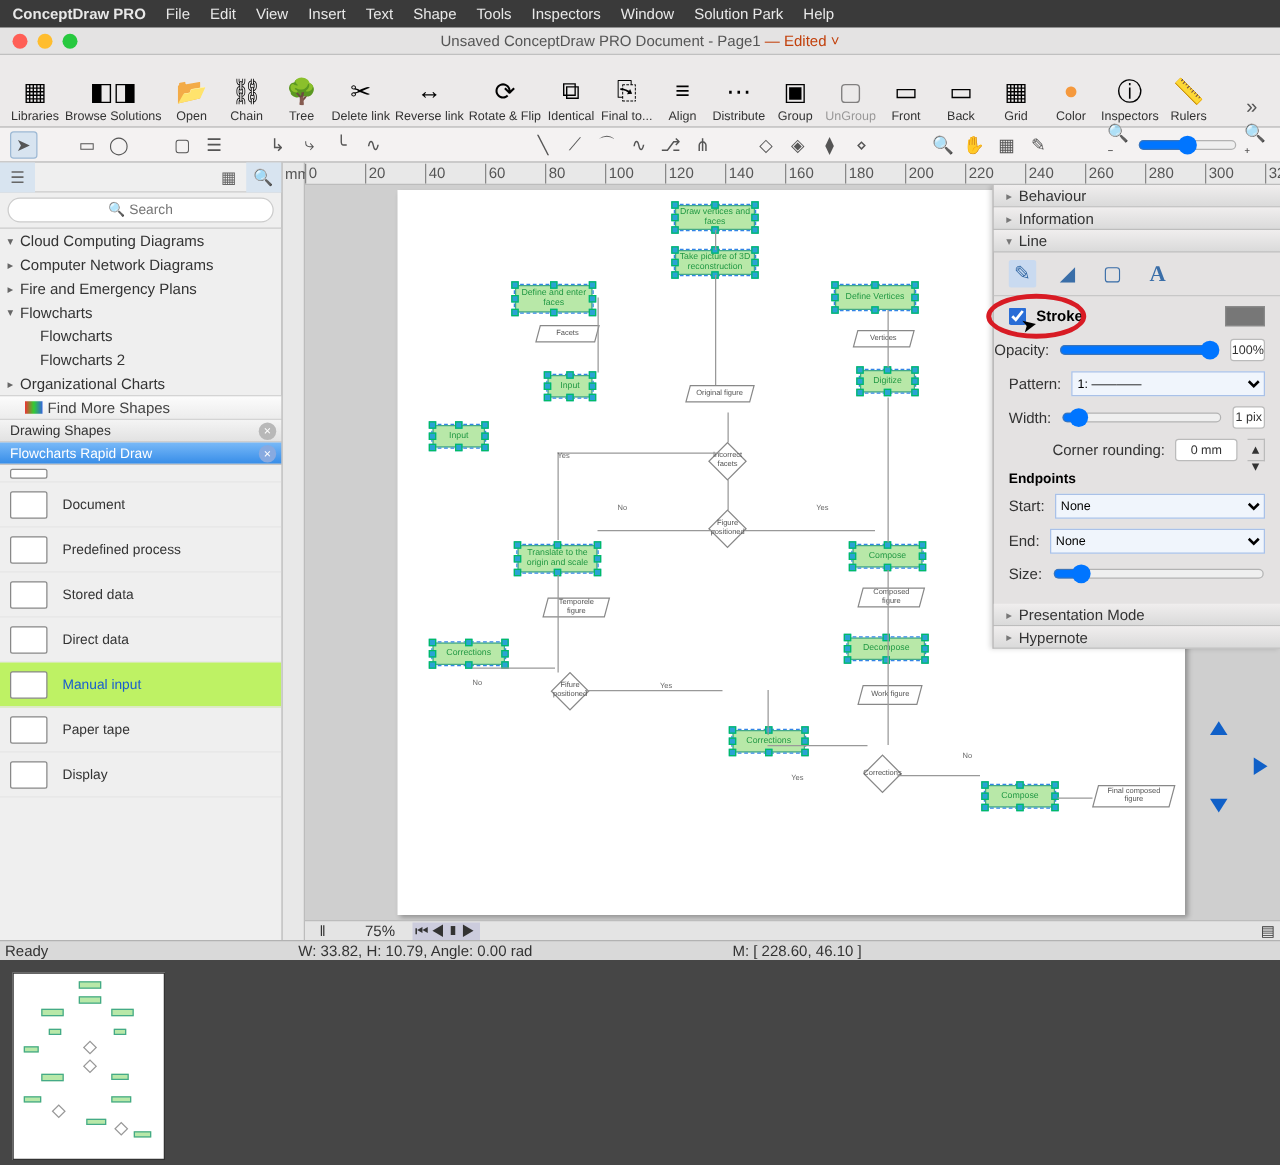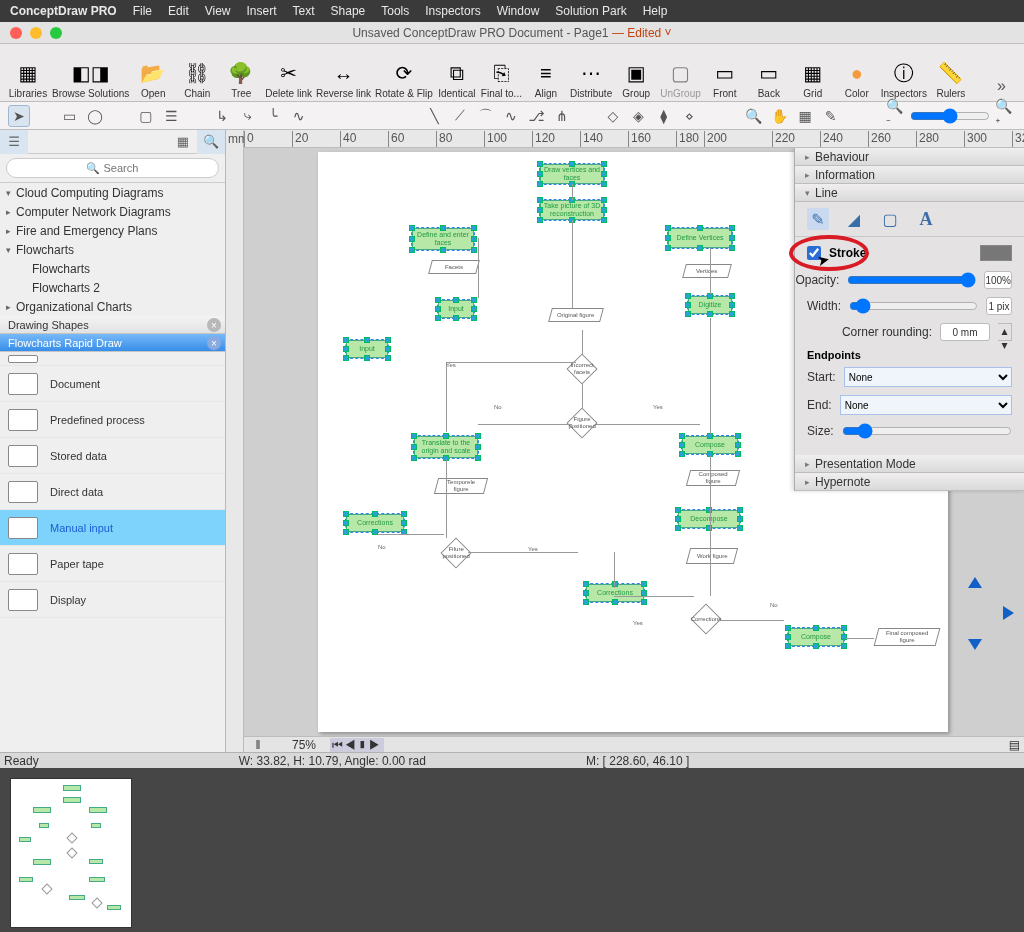--- a/index.html
+++ b/index.html
@@ -47,21 +47,21 @@
 .sb-tree-item .tri { width: 10px; color: #666; font-size: 9px; }
 .sb-tree-item.child { padding-left: 32px; }
 .find-more { background: linear-gradient(#fcfcfc,#ececec); height: 20px; display: flex; align-items: center; padding-left: 20px; color: #444; border-top: 1px solid #d4d4d4; border-bottom: 1px solid #d4d4d4; font-size: 11px; cursor: pointer; }
 .lib-header { background: linear-gradient(#f4f4f4,#e2e2e2); height: 18px; display: flex; align-items: center; padding-left: 8px; color: #333; border-bottom: 1px solid #c4c4c4; font-size: 11px; position: relative; cursor: default; }
 .lib-header .close-x { position: absolute; right: 4px; top: 2px; width: 14px; height: 14px; border-radius: 50%; background: #b8b8b8; color: #fff; font-size: 10px; display: inline-flex; align-items: center; justify-content: center; cursor: pointer; }
 .lib-header.selected { background: linear-gradient(#78b9f8,#378de8); color: #fff; }
 .lib-header.selected .close-x { background: #88aae0; }
 
 .shape-list { flex: 1; overflow: auto; background: #efefef; }
 .shape-row { display: flex; align-items: center; height: 36px; padding: 0 8px; gap: 12px; border-bottom: 1px solid #e6e6e6; cursor: pointer; }
-.shape-row.sel { background: #7dd3fc; }
+.shape-row.sel { background: #bef264; }
 .shape-icon { width: 30px; height: 22px; border: 1px solid #888; background: #fff; flex-shrink: 0; border-radius: 2px; }
 .shape-row .label { font-size: 11px; color: #333; }
 .shape-row.sel .label { color: #1a5dd0; }
 
 
 .ruler-gutter-v { width: 18px; background: #e8e8e8; border-right: 1px solid #bcbcbc; font-size: 7px; color: #555; position: relative; }
 .ruler-gutter-v .mm-label { position: absolute; top: 2px; left: 2px; }
 .canvas-col { flex: 1; display: flex; flex-direction: column; position: relative; }
 .ruler-h { height: 18px; background: #e8e8e8; border-bottom: 1px solid #bcbcbc; position: relative; overflow: hidden; font-size: 8px; color: #555; }
 .ruler-h span { position: absolute; top: 1px; padding-left: 2px; border-left: 1px solid #888; height: 16px; }
@@ -304,20 +304,24 @@
           <span>Flowcharts</span>
         </div>
         <div class="sb-tree-item child">
           <span>Flowcharts 2</span>
         </div>
         <div class="sb-tree-item">
           <span class="tri">▸</span>
           <span>Organizational Charts</span>
         </div>
       </div>
+    <div class="find-more">
+      <span style="margin-right:4px;width:14px;height:10px;background:linear-gradient(90deg,#e33,#3c3,#36d);display:inline-block"></span>
+      <span>Find More Shapes</span>
+    </div>
     <div id="sb-libs">
         <div class="lib-header">Drawing Shapes<span class="close-x">×</span></div>
         <div class="lib-header selected">Flowcharts Rapid Draw<span class="close-x">×</span></div>
       </div>
     <div class="shape-list" id="shape-list">
         <div class="shape-row" style="height: 14px;">
           <div class="shape-icon" style="height: 8px;"></div>
         </div>
         <div class="shape-row">
           <div class="shape-icon"></div>
@@ -359,21 +363,21 @@
         <span style="left: 0px;">0</span>
         <span style="left: 48px;">20</span>
         <span style="left: 96px;">40</span>
         <span style="left: 144px;">60</span>
         <span style="left: 192px;">80</span>
         <span style="left: 240px;">100</span>
         <span style="left: 288px;">120</span>
         <span style="left: 336px;">140</span>
         <span style="left: 384px;">160</span>
         <span style="left: 432px;">180</span>
-        <span style="left: 460px;">200</span>
+        <span style="left: 480px;">200</span>
         <span style="left: 528px;">220</span>
         <span style="left: 576px;">240</span>
         <span style="left: 624px;">260</span>
         <span style="left: 672px;">280</span>
         <span style="left: 720px;">300</span>
         <span style="left: 768px;">320</span>
       </div>
     <div class="canvas-scroll">
       <div class="page" id="page">
           <div class="fc-node sel" style="left: 222px; top: 12px; width: 64px; height: 20px;">Draw vertices and faces</div>
@@ -585,20 +589,24 @@
             <span class="stroke-lbl">Stroke</span>
             <span style="flex:1"></span>
             <span class="color-swatch"></span>
           </div>
           <div class="prop-row">
             <label>Opacity:</label>
             <input type="range" min="0" max="100" value="100" style="">
             <span class="val">100%</span>
           </div>
           <div class="prop-row">
+            <label>Pattern:</label>
+            <select><option>1: ————</option></select>
+          </div>
+          <div class="prop-row">
             <label>Width:</label>
             <input type="range" min="0" max="20" value="1" style="">
             <span class="val">1 pix</span>
           </div>
           <div class="prop-row">
             <label>Corner rounding:</label>
             <span class="val" style="width:50px">0 mm</span>
             <span class="stepper">
                 <span>▴</span>
                 <span>▾</span>

